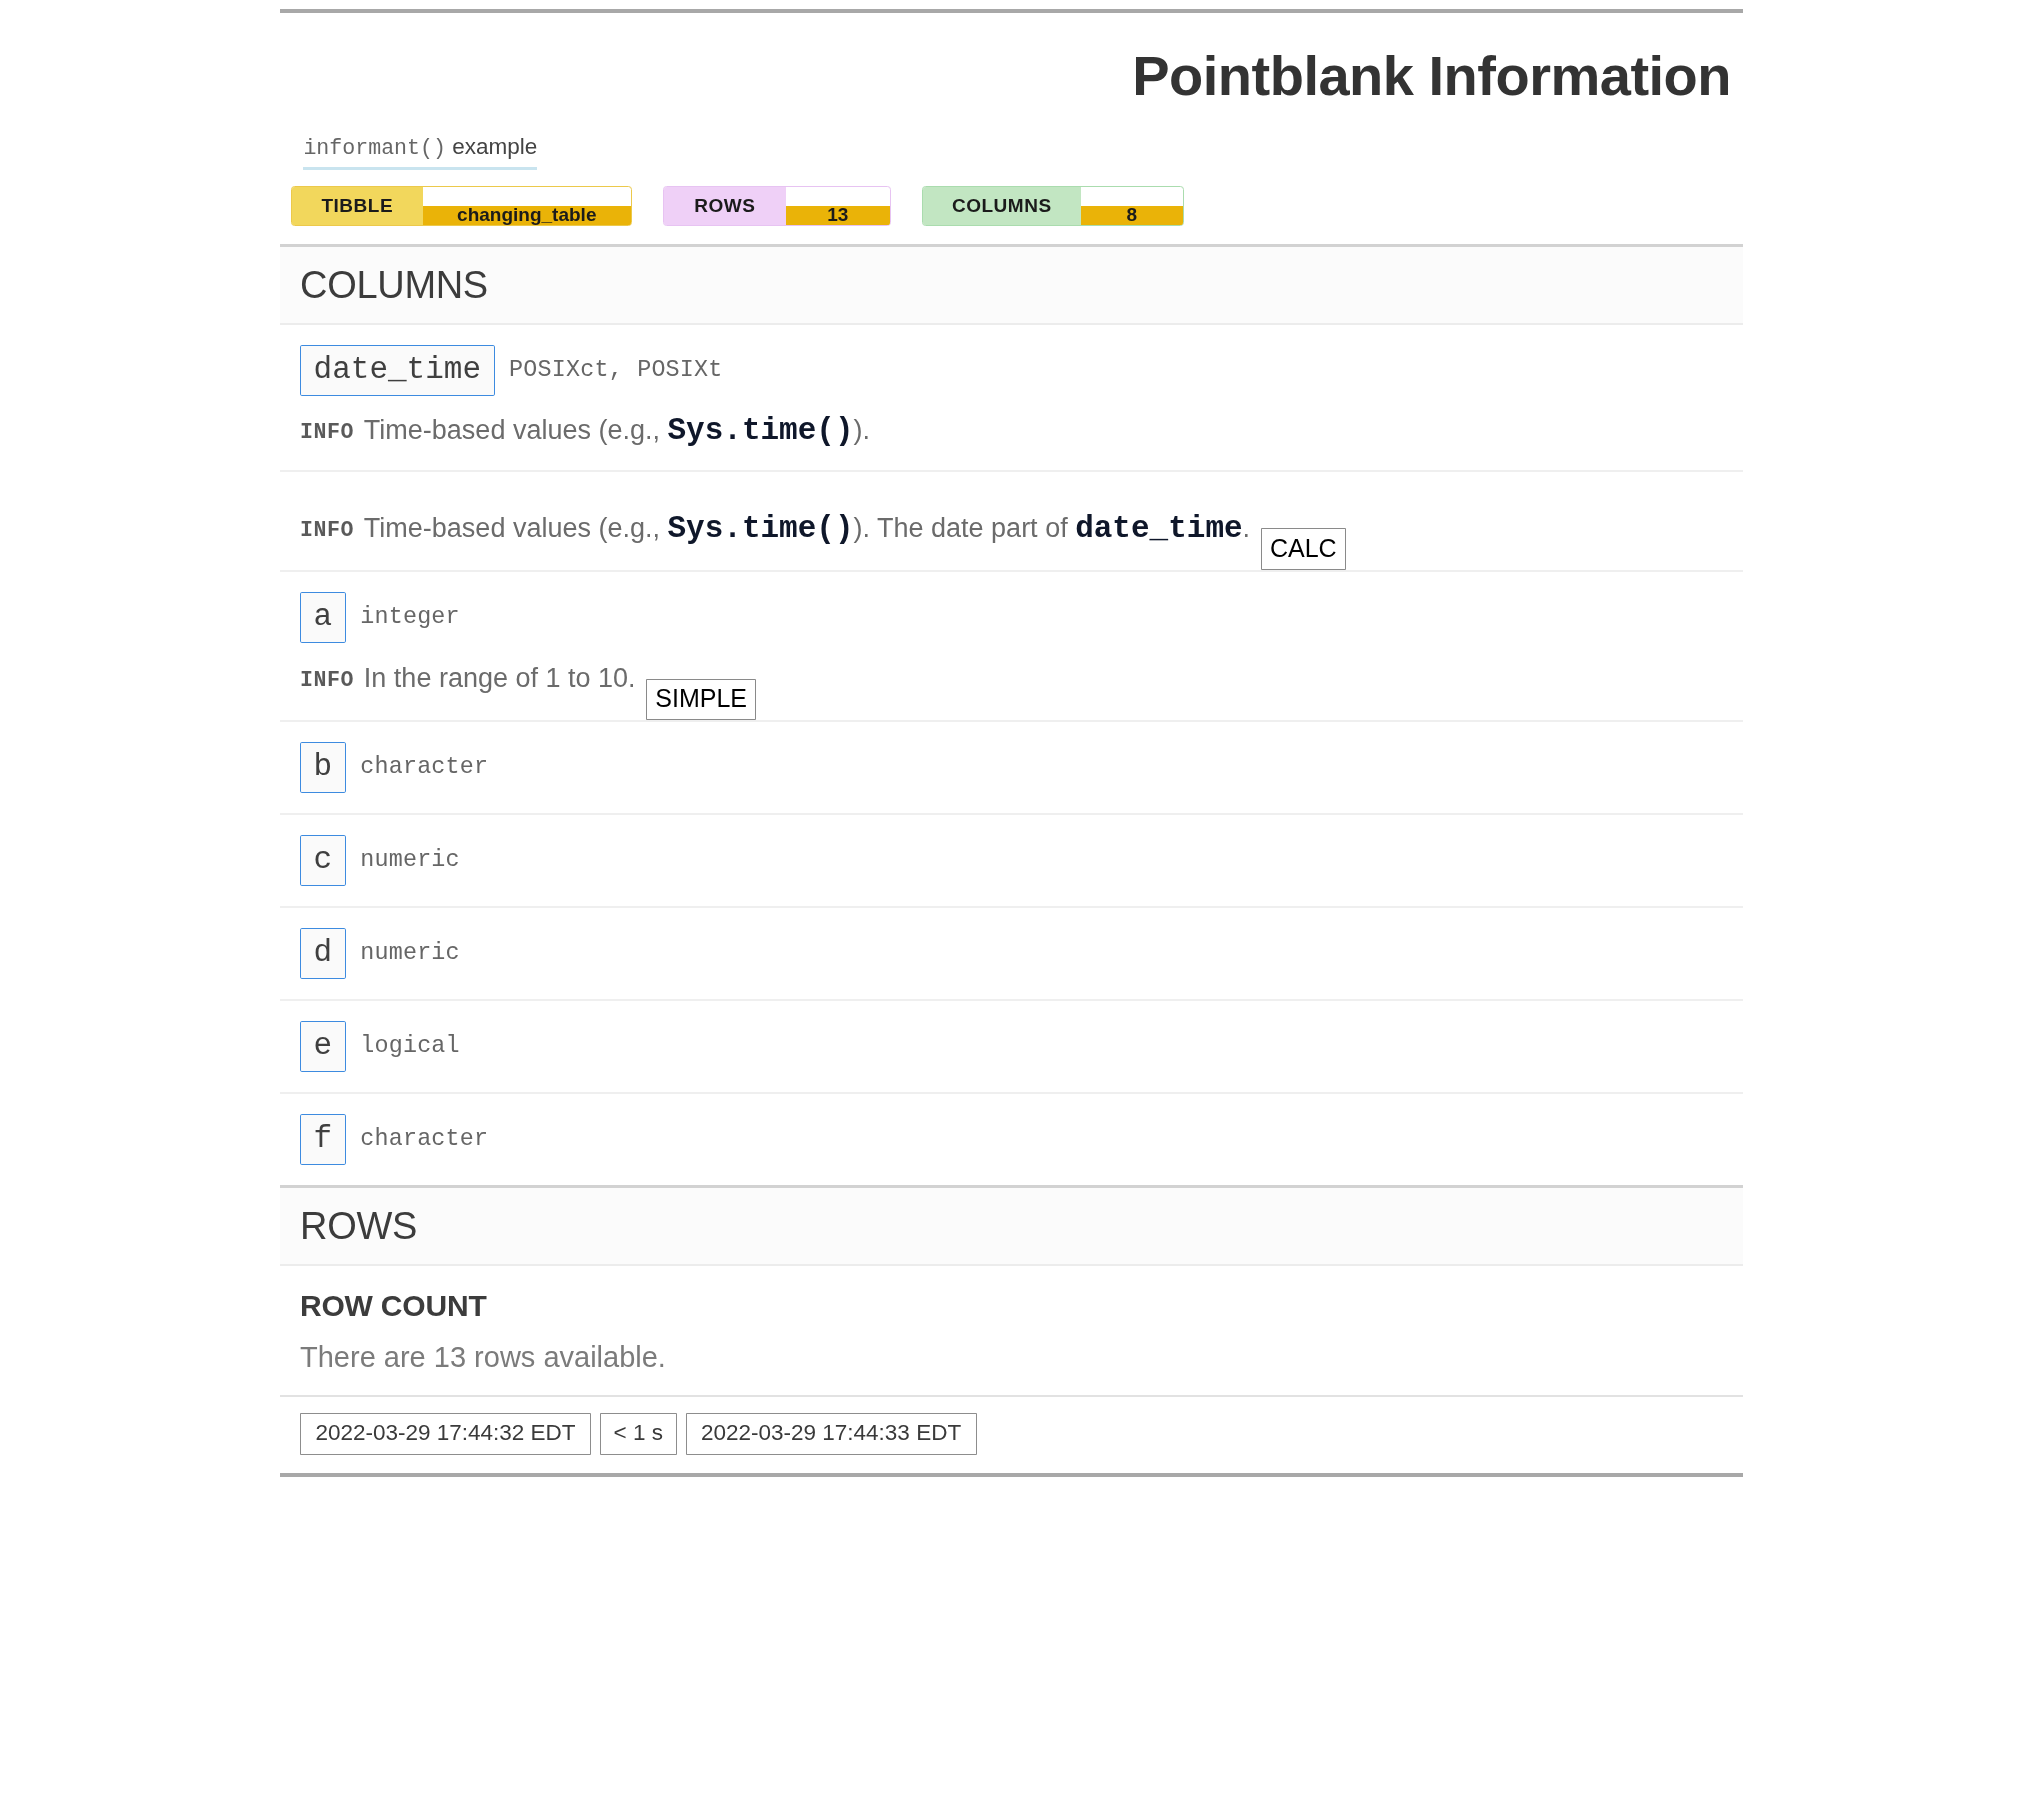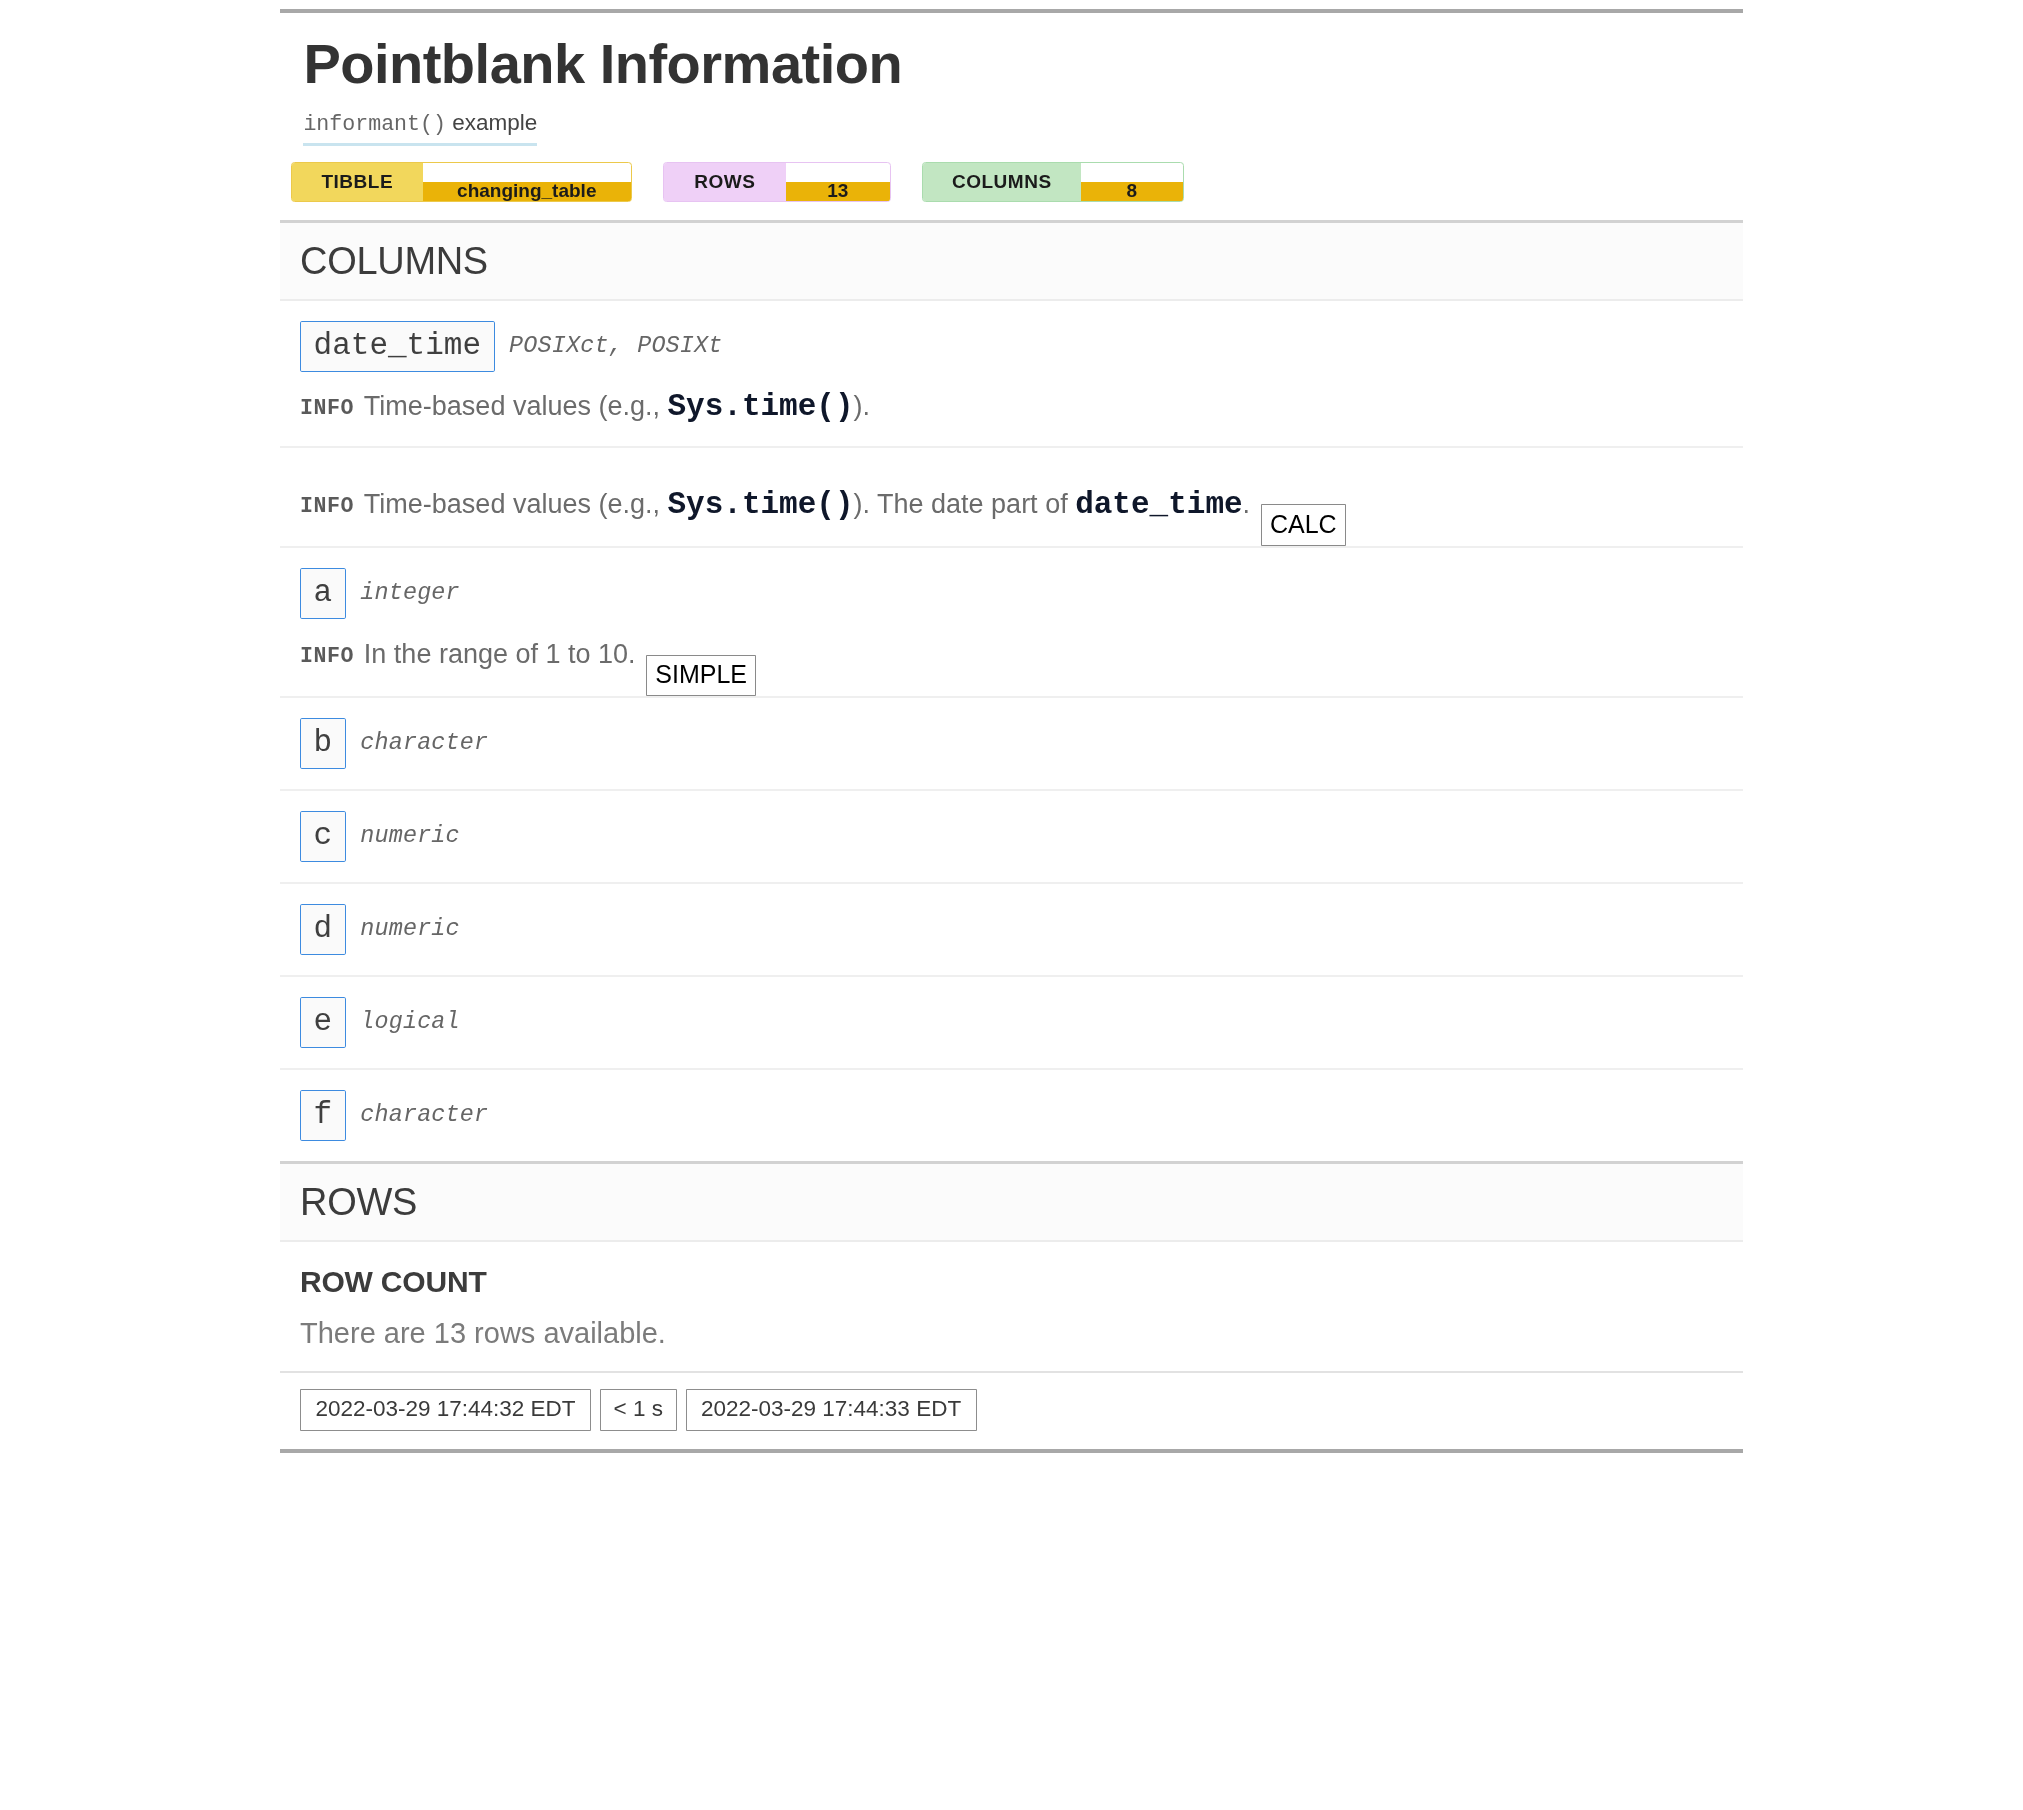--- a/index.html
+++ b/index.html
@@ -36,22 +36,23 @@
   
   .title-block {
     padding: 21.6px 0 0 12.6px;
   }
   .report-title {
     font-size: 56px;
     font-weight: 700;
     color: #333333;
     letter-spacing: -0.5px;
     line-height: 1.05;
-    margin: 0;
+    margin: 12px;
     padding: 0 0 0 10.8px;
+    text-align: right;
   }
   .subtitle-wrap {
     padding: 16px 0 0 10.8px;
   }
   .subtitle {
     display: inline-block;
     font-size: 22.5px;
     color: #444444;
     border-bottom: 3.6px solid #c9e4ef;
     padding-bottom: 4.5px;
@@ -150,21 +151,20 @@
     line-height: 1;
     padding: 8px 12.6px 10px 12.6px;
     border-radius: 1.8px;
     box-sizing: border-box;
   }
   .col-type {
     font-family: "Liberation Mono", monospace;
     font-size: 23.4px;
     color: #666666;
     letter-spacing: 0.2px;
-    font-style: italic;
   }
 
   .col-info {
     margin-top: 16px;
     display: flex;
     align-items: baseline;
     flex-wrap: wrap;
     gap: 0;
     font-size: 27px;
     color: #666666;

